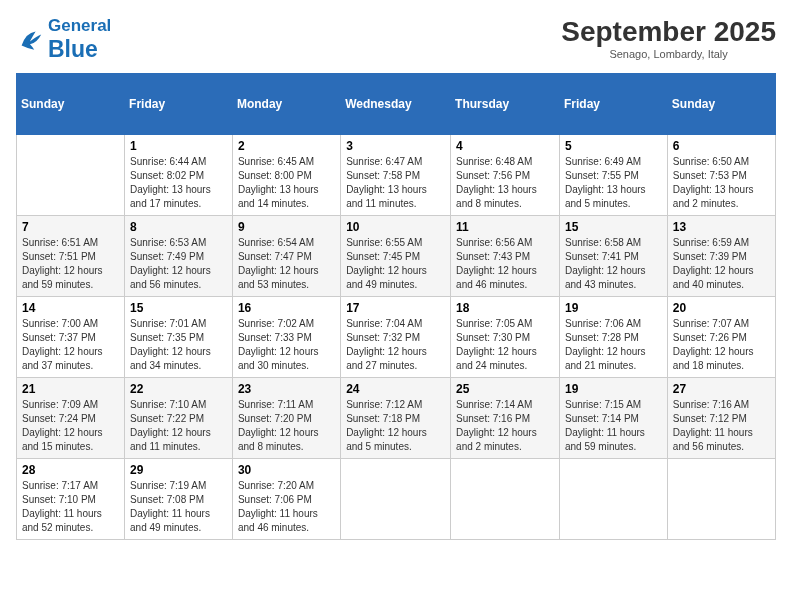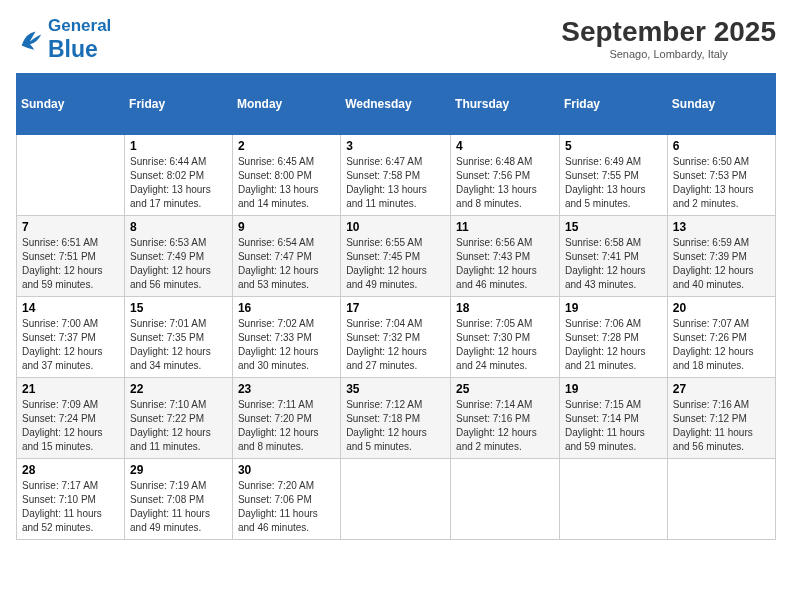--- a/index.html
+++ b/index.html
@@ -206,21 +206,21 @@
         </td>
         <td>
           <span class="day-number">22</span>
           <div class="day-info">Sunrise: 7:10 AM<br>Sunset: 7:22 PM<br>Daylight: 12 hours and 11 minutes.</div>
         </td>
         <td>
           <span class="day-number">23</span>
           <div class="day-info">Sunrise: 7:11 AM<br>Sunset: 7:20 PM<br>Daylight: 12 hours and 8 minutes.</div>
         </td>
         <td>
-          <span class="day-number">35</span>
+          <span class="day-number">24</span>
           <div class="day-info">Sunrise: 7:12 AM<br>Sunset: 7:18 PM<br>Daylight: 12 hours and 5 minutes.</div>
         </td>
         <td>
           <span class="day-number">25</span>
           <div class="day-info">Sunrise: 7:14 AM<br>Sunset: 7:16 PM<br>Daylight: 12 hours and 2 minutes.</div>
         </td>
         <td>
           <span class="day-number">19</span>
           <div class="day-info">Sunrise: 7:15 AM<br>Sunset: 7:14 PM<br>Daylight: 11 hours and 59 minutes.</div>
         </td>

